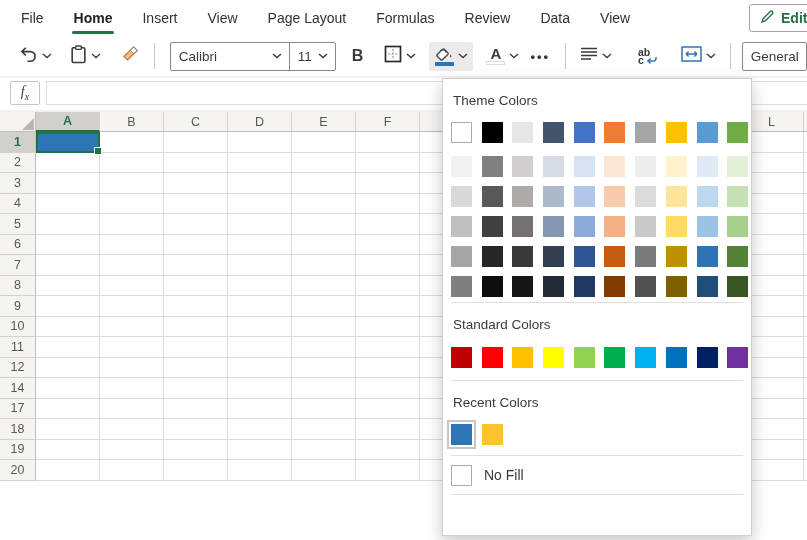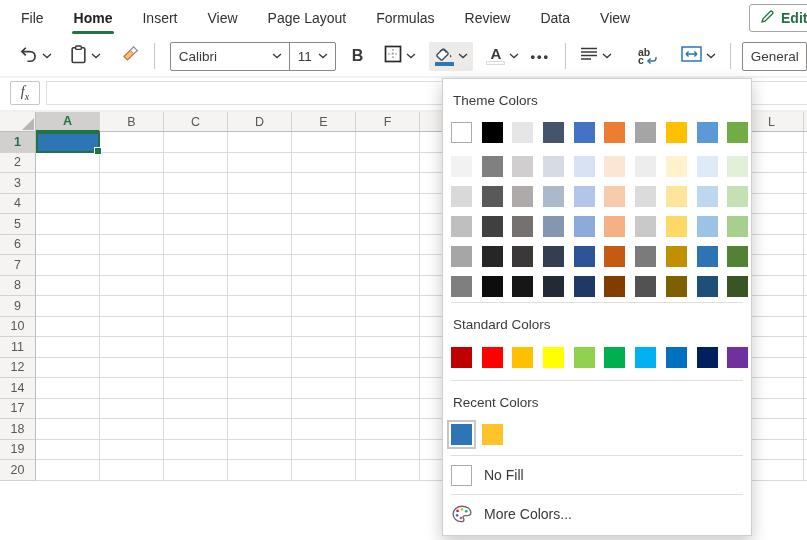--- a/index.html
+++ b/index.html
@@ -624,28 +624,15 @@
           <div class="swatch" style="background: rgb(46, 117, 182);"></div>
         </div>
         <div class="swatch recent-plain" style="background: rgb(255, 196, 44);"></div>
       </div>
     <div class="p-divider mt6"></div>
     <div class="panel-item mt8">
       <span class="item-swatch"></span>
       <span class="item-label">No Fill</span>
     </div>
     <div class="p-divider mt8"></div>
-    <div class="panel-item mt8">
-      <span class="item-icon">
-        <svg width="20" height="18" viewBox="0 0 18 16">
-            <path d="M9 1 C4.6 1 1 4.1 1 8 C1 11.9 4.4 14.9 8.4 14.9 C9.9 14.9 10.7 14.1 10.7 13.1 C10.7 12.1 9.9 11.8 9.9 10.9 C9.9 9.9 10.9 9.5 12.1 9.5 L13.9 9.5 C15.7 9.5 17 8.3 17 6.7 C17 3.4 13.4 1 9 1 Z" fill="none" stroke="#6b6967" stroke-width="1.2"></path>
-            <circle cx="5" cy="5.2" r="1.2" fill="#E81123"></circle>
-            <circle cx="9" cy="3.8" r="1.2" fill="#F7B52C"></circle>
-            <circle cx="12.8" cy="5.6" r="1.2" fill="#00B294"></circle>
-            <circle cx="4.6" cy="9.2" r="1.2" fill="#2E75B6"></circle>
-            <circle cx="8" cy="11.6" r="1.1" fill="#B146C2"></circle>
-          </svg>
-      </span>
-      <span class="item-label">More Colors...</span>
-    </div>
   </div>
 
 </div>
 
 </body></html>

